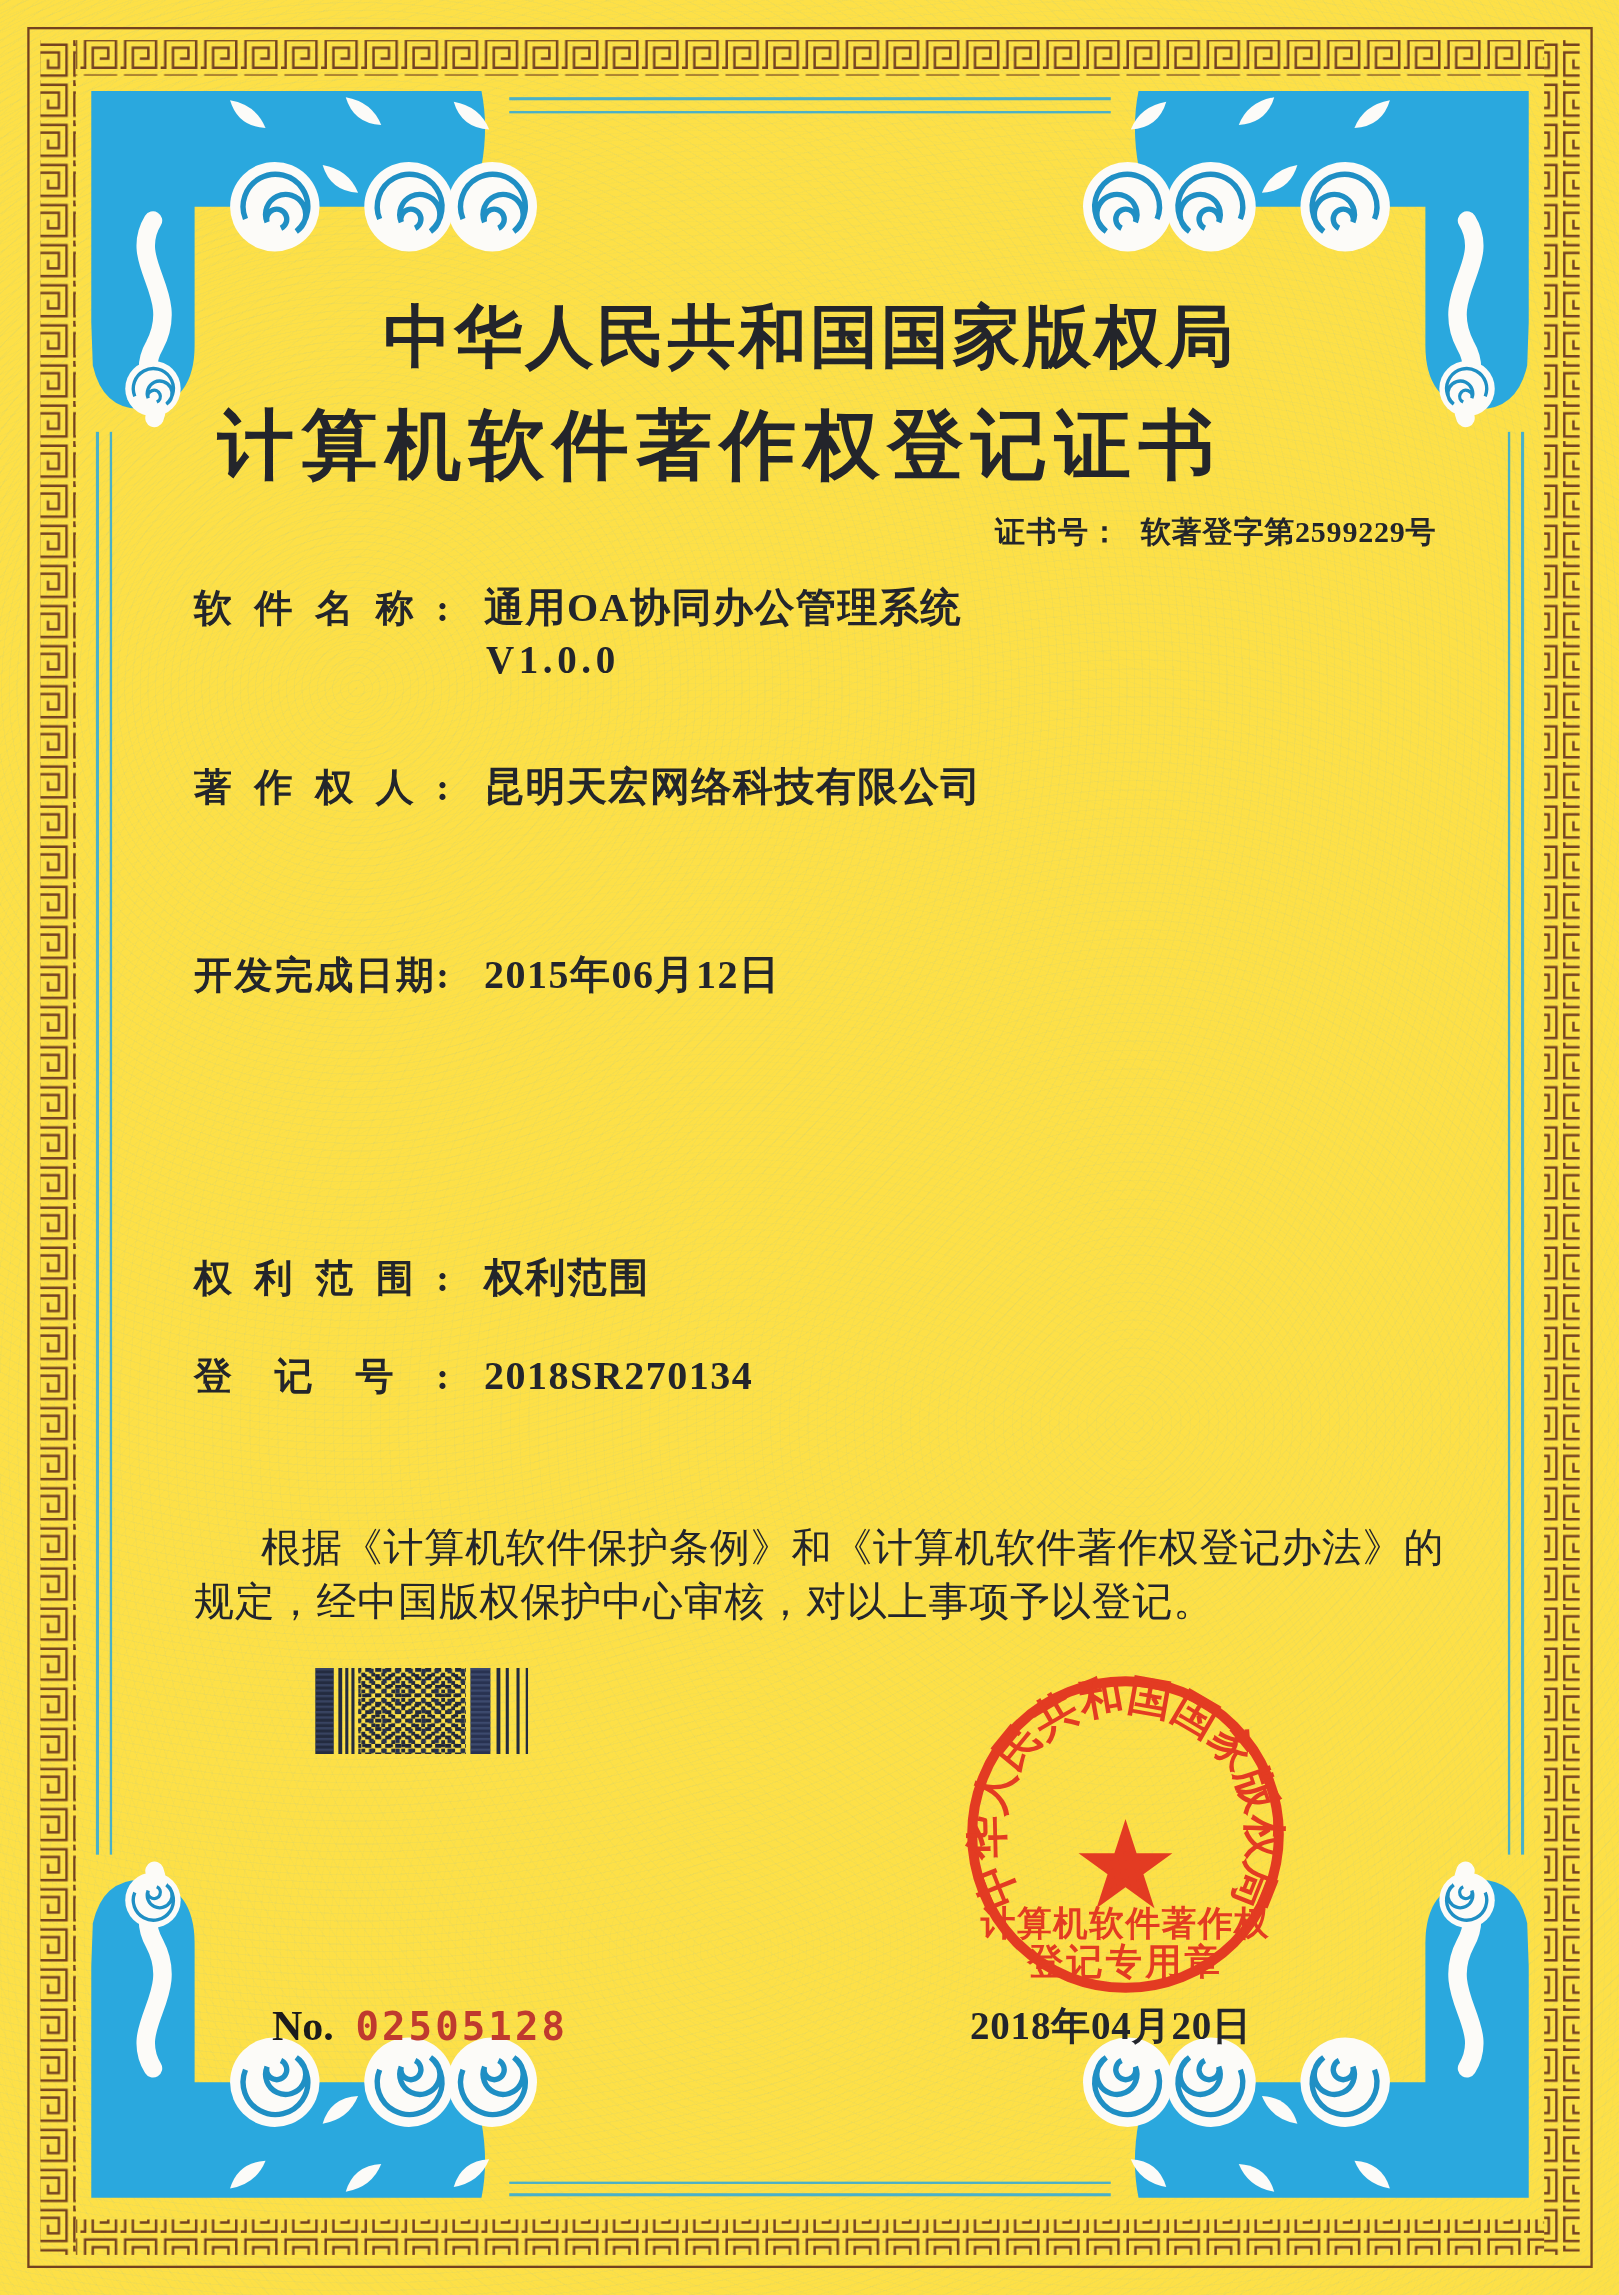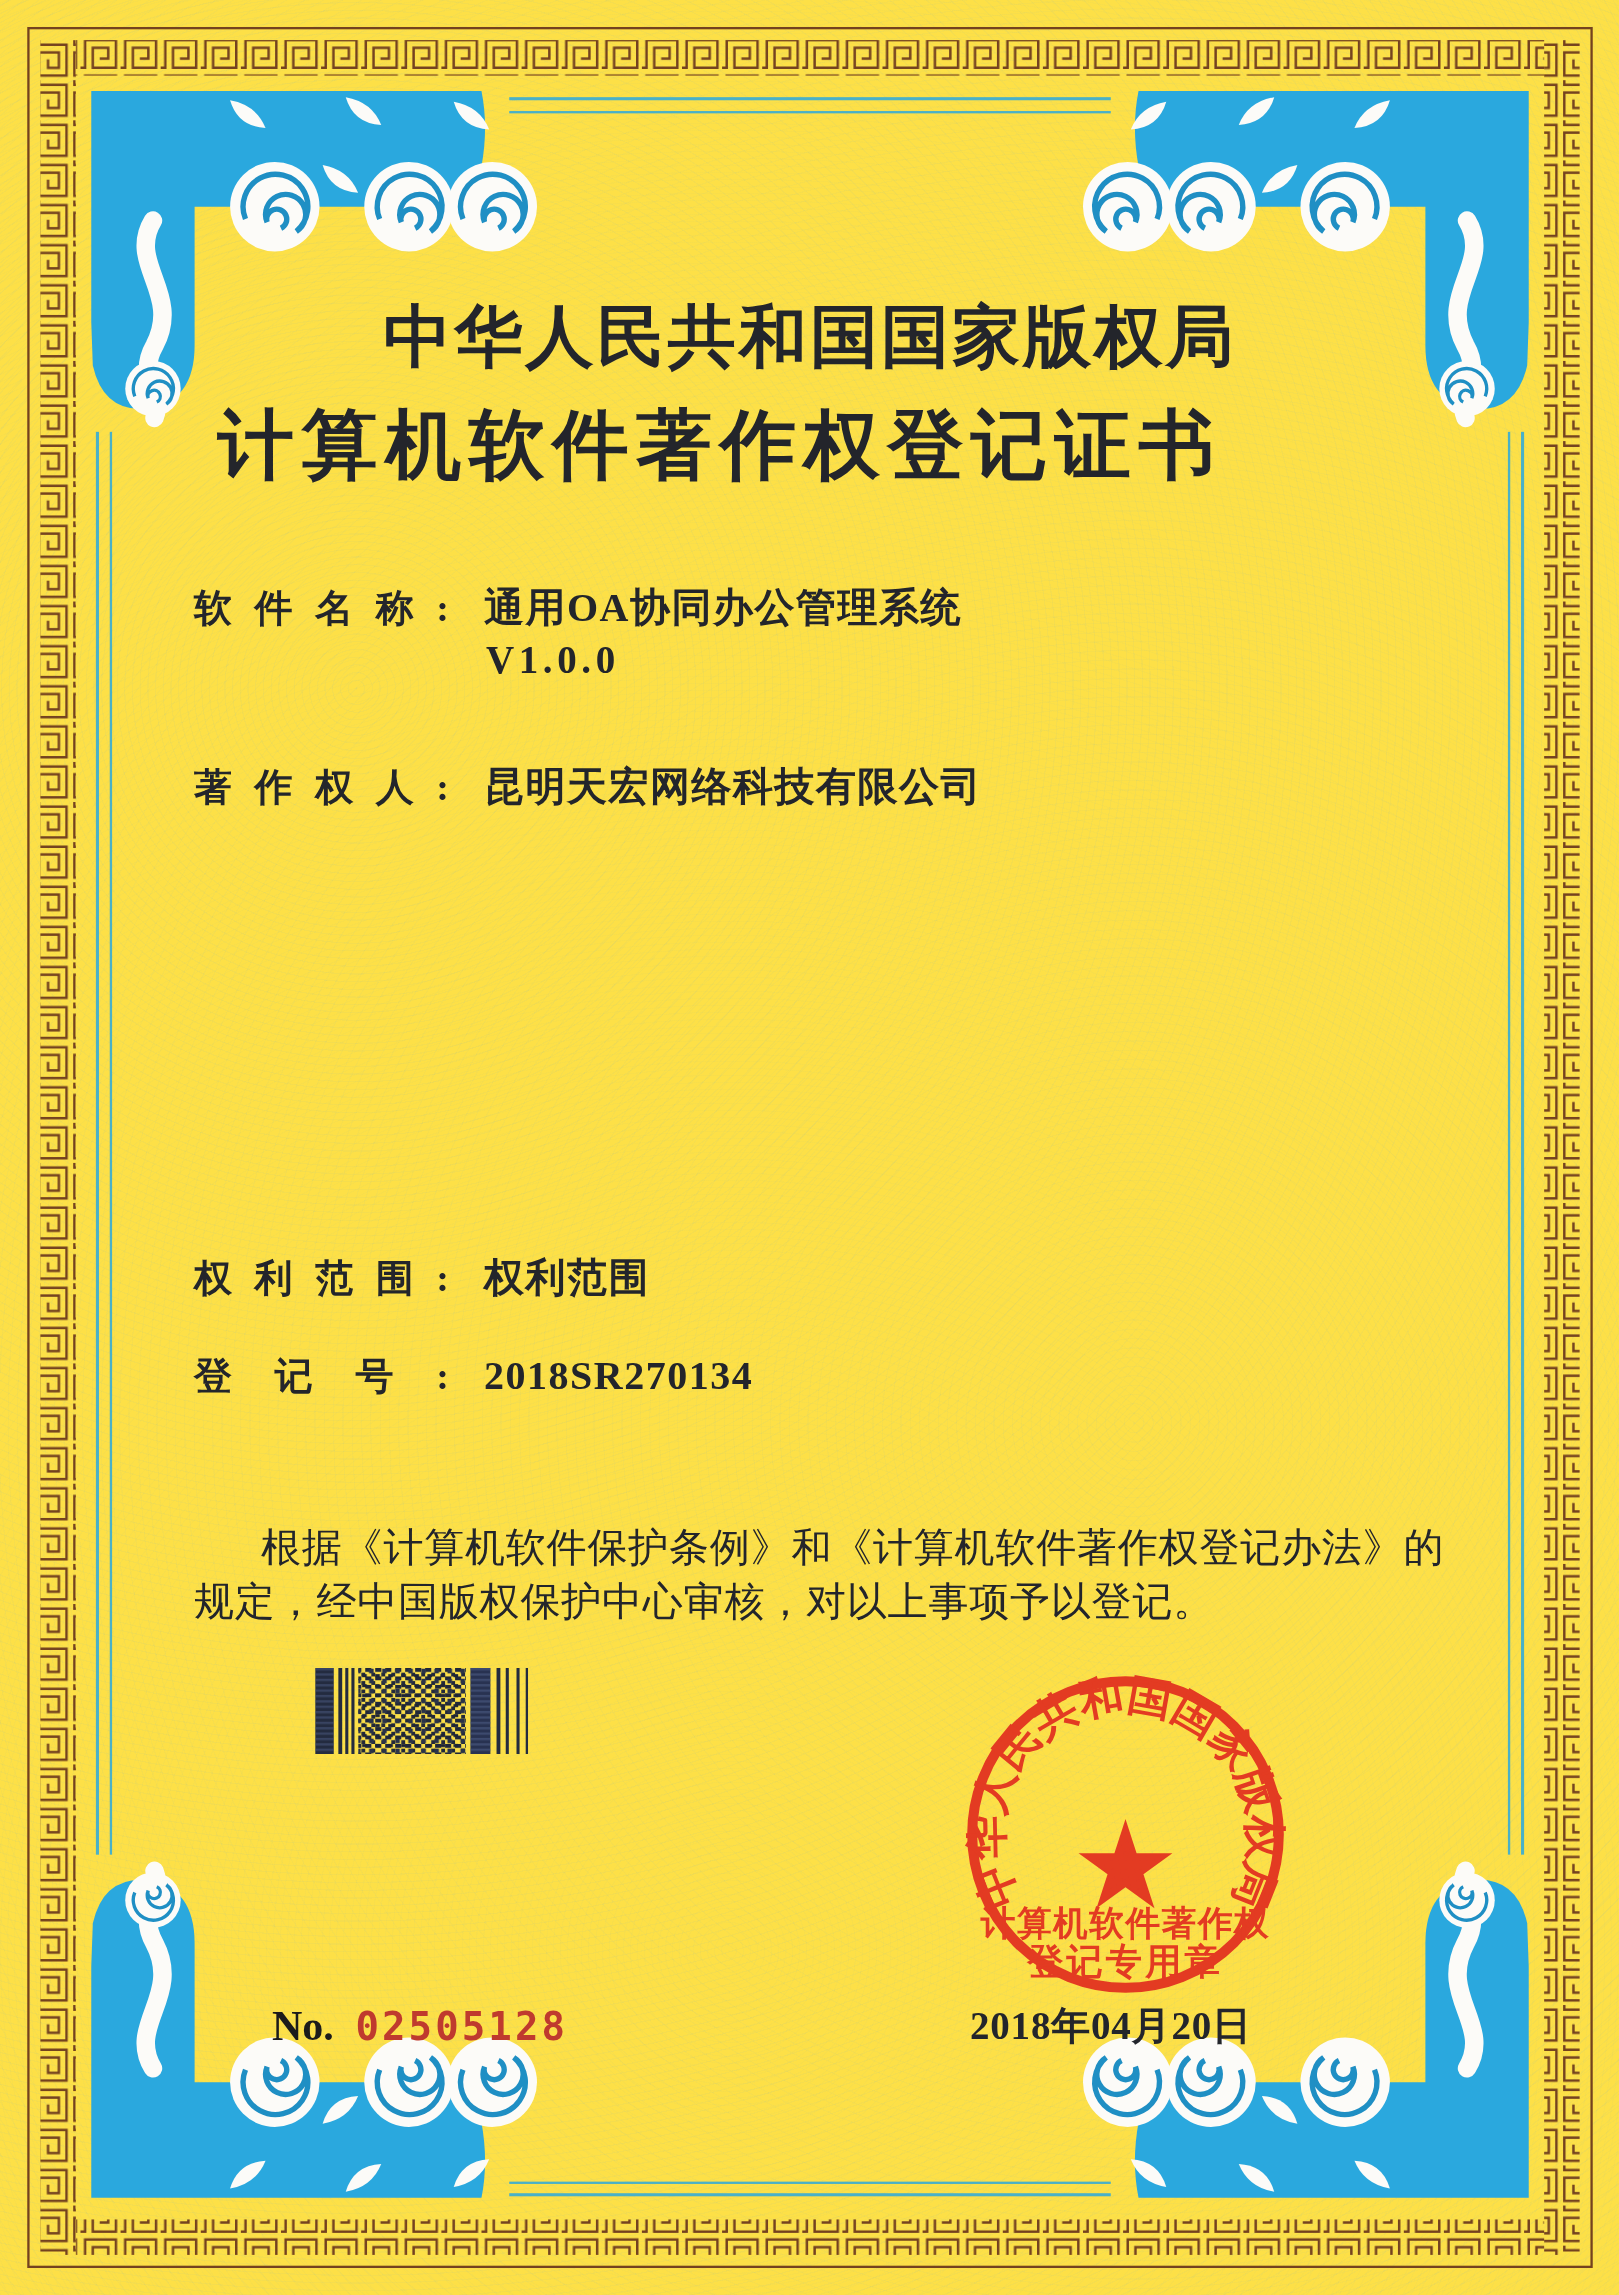--- a/index.html
+++ b/index.html
@@ -115,30 +115,36 @@
     <rect class="bl" x="660" y="2844" width="780" height="4"></rect>
     <rect class="bl" x="124" y="560" width="4" height="1845"></rect>
     <rect class="bl" x="142" y="560" width="3" height="1845"></rect>
     <rect class="bl" x="1955" y="560" width="3" height="1845"></rect>
     <rect class="bl" x="1972" y="560" width="4" height="1845"></rect>
   </svg>
 
   <div class="authority">中华人民共和国国家版权局</div>
   <div class="cert-title">计算机软件著作权登记证书</div>
 
+  <div class="certno-row">
+    <span>证书号：</span><span class="certno-value">软著登字第2599229号</span>
+  </div>
 
   <div class="field" style="top:580px">
     <span class="flabel">软件名称:</span><span class="fvalue">通用OA协同办公管理系统</span>
   </div>
   <div class="fvalue2">V1.0.0</div>
 
   <div class="field" style="top:759px">
     <span class="flabel">著作权人:</span><span class="fvalue">昆明天宏网络科技有限公司</span>
   </div>
 
+  <div class="field" style="top:947px">
+    <span class="flabel">开发完成日期:</span><span class="fvalue">2015年06月12日</span>
+  </div>
 
 
 
   <div class="field" style="top:1250px">
     <span class="flabel">权利范围:</span><span class="fvalue">权利范围</span>
   </div>
 
   <div class="field" style="top:1351px">
     <span class="flabel">登记号:</span><span class="fvalue">2018SR270134</span>
   </div>

